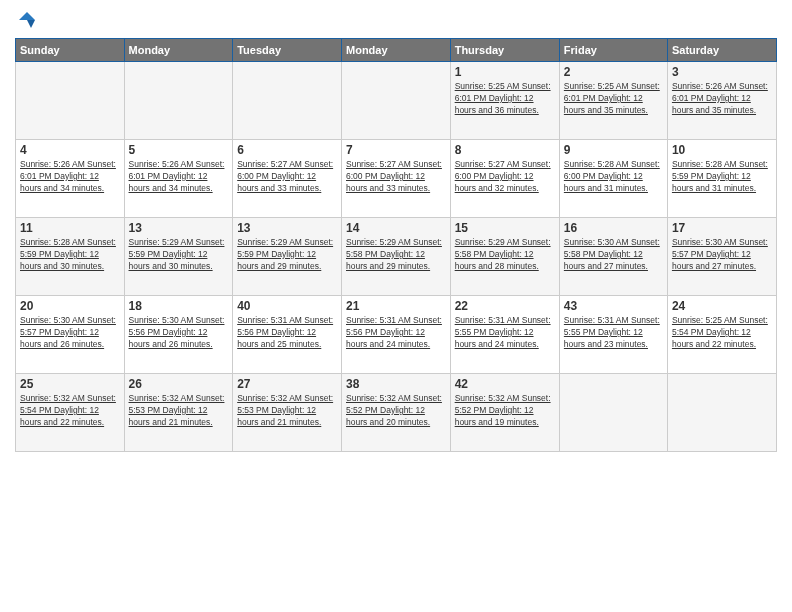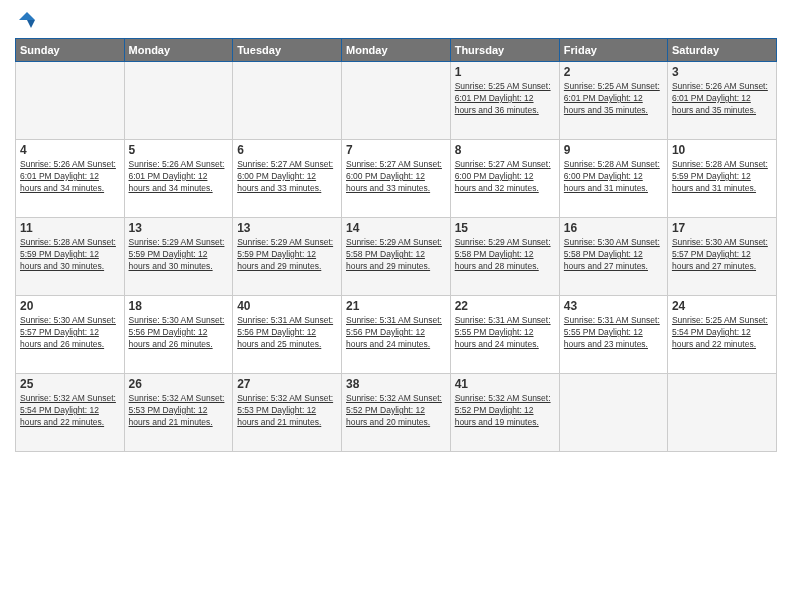--- a/index.html
+++ b/index.html
@@ -335,21 +335,21 @@
 and 21 minutes.</div>
           </td>
           <td>
             <span class="day-num">38</span>
             <div class="day-info">Sunrise: 5:32 AM
 Sunset: 5:52 PM
 Daylight: 12 hours
 and 20 minutes.</div>
           </td>
           <td>
-            <span class="day-num">41</span>
+            <span class="day-num">42</span>
             <div class="day-info">Sunrise: 5:32 AM
 Sunset: 5:52 PM
 Daylight: 12 hours
 and 19 minutes.</div>
           </td>
           <td class="empty-cell"></td>
           <td class="empty-cell"></td>
         </tr>
       </tbody>
   </table>

